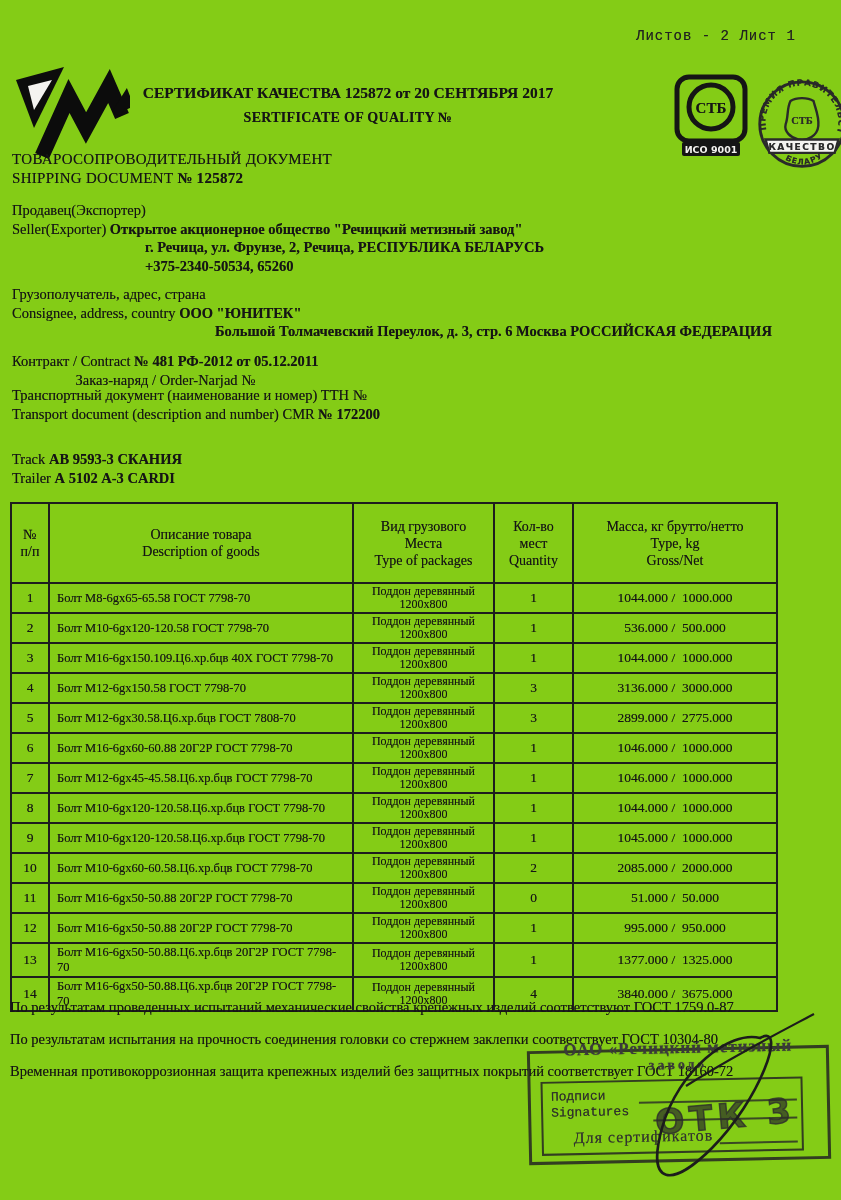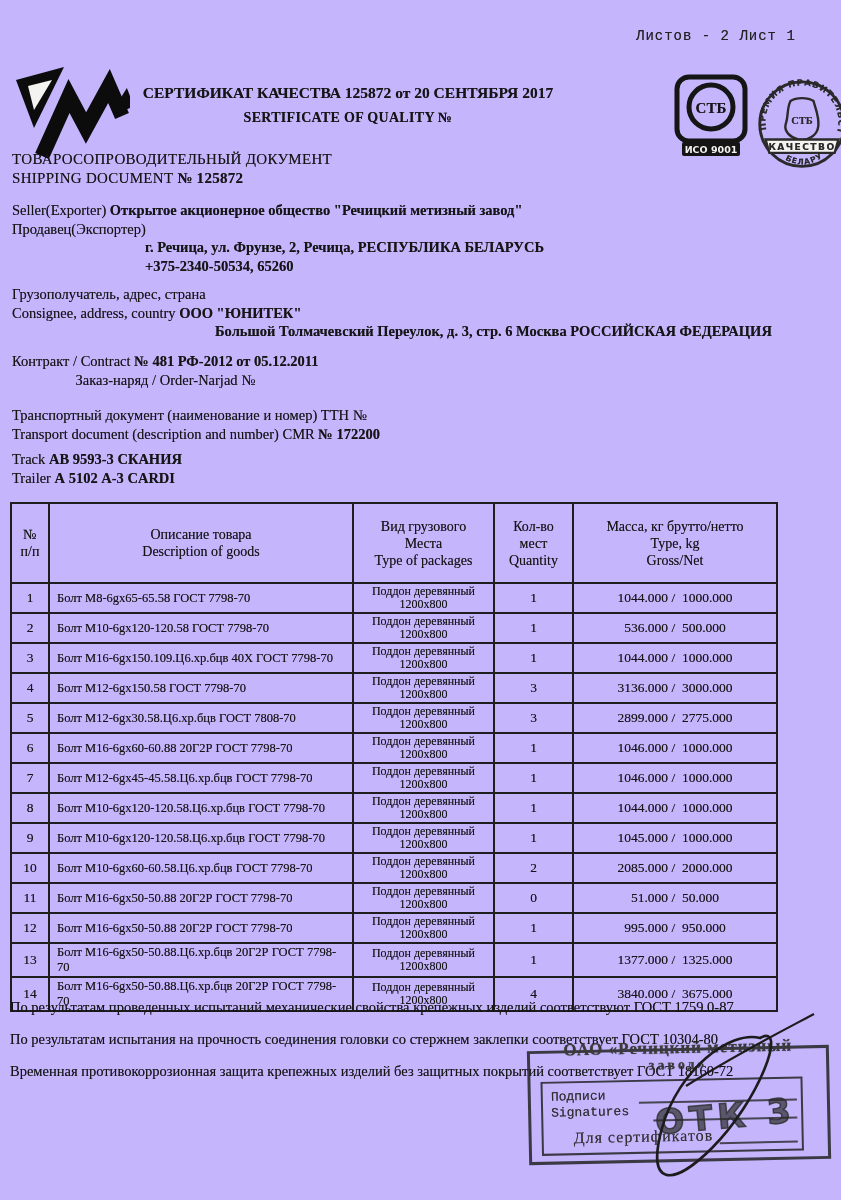--- a/index.html
+++ b/index.html
@@ -1,19 +1,19 @@
 <!DOCTYPE html>
 <html><head>
 <meta charset="utf-8">
 <style>
   * { margin:0; padding:0; box-sizing:border-box; }
   html,body { background:#d8d7d4; }
   .page {
     position:relative; width:841px; height:1200px; margin:0 auto;
-    background:#c4b5fd; overflow:hidden;
+    background:#84cc16; overflow:hidden;
     font-family:"Liberation Serif", serif; color:#151515;
     text-shadow:0 0 .4px rgba(20,20,20,.55);
   }
   .abs { position:absolute; }
 
   .sheet-info { top:28px; left:636px; font-family:"Liberation Mono", monospace; font-size:14px; letter-spacing:1px; color:#222; }
 
   .logo { top:64px; left:12px; }
 
   .title-block { top:84px; left:138px; width:420px; text-align:center; }
@@ -22,21 +22,21 @@
 
   .seals { top:74px; left:674px; display:flex; align-items:flex-start; }
 
   .doc-title { top:150px; left:12px; font-size:15px; line-height:19px; letter-spacing:.3px; }
   .bold { font-weight:bold; }
 
   .block { left:12px; font-size:14.5px; line-height:18.5px; }
   .seller-block { top:201px; }
   .consignee-block { top:285px; }
   .contract-block { top:352px;text-align:center; }
-  .transport-block { top:406px; }
+  .transport-block { top:386px; }
   .vehicle-block { top:450px; }
   .ind1 { padding-left:133px; }
   .ind2 { padding-left:203px; }
 
   table.goods { position:absolute; top:502px; left:10px; width:766px; border-collapse:collapse; table-layout:fixed; }
   table.goods th, table.goods td { border:2px solid #1e1e1e; vertical-align:middle; }
   table.goods thead th { font-weight:normal; font-size:14px; line-height:17px; text-align:center; padding:8px 2px; height:80px; }
   table.goods tbody td { padding:1px 4px; }
   td.c-num { text-align:center; font-size:13.5px; }
   td.c-desc { text-align:left; font-size:12.5px; padding-left:7px !important; }
@@ -114,22 +114,22 @@
       </text>
     </svg>
   </div>
 
   <div class="abs doc-title">
     <div>ТОВАРОСОПРОВОДИТЕЛЬНЫЙ ДОКУМЕНТ</div>
     <div><span>SHIPPING DOCUMENT</span> <span class="bold">№ 125872</span></div>
   </div>
 
   <div class="abs block seller-block">
+    <div>Продавец(Экспортер)</div>
     <div><span>Seller(Exporter) </span><span class="bold">Открытое акционерное общество "Речицкий метизный завод"</span></div>
-    <div>Продавец(Экспортер)</div>
     <div class="bold ind1">г. Речица, ул. Фрунзе, 2, Речица, РЕСПУБЛИКА БЕЛАРУСЬ</div>
     <div class="bold ind1">+375-2340-50534, 65260</div>
   </div>
 
   <div class="abs block consignee-block">
     <div>Грузополучатель, адрес, страна</div>
     <div><span>Consignee, address, country </span><span class="bold">ООО "ЮНИТЕК"</span></div>
     <div class="bold ind2">Большой Толмачевский Переулок, д. 3, стр. 6 Москва РОССИЙСКАЯ ФЕДЕРАЦИЯ</div>
   </div>
 

